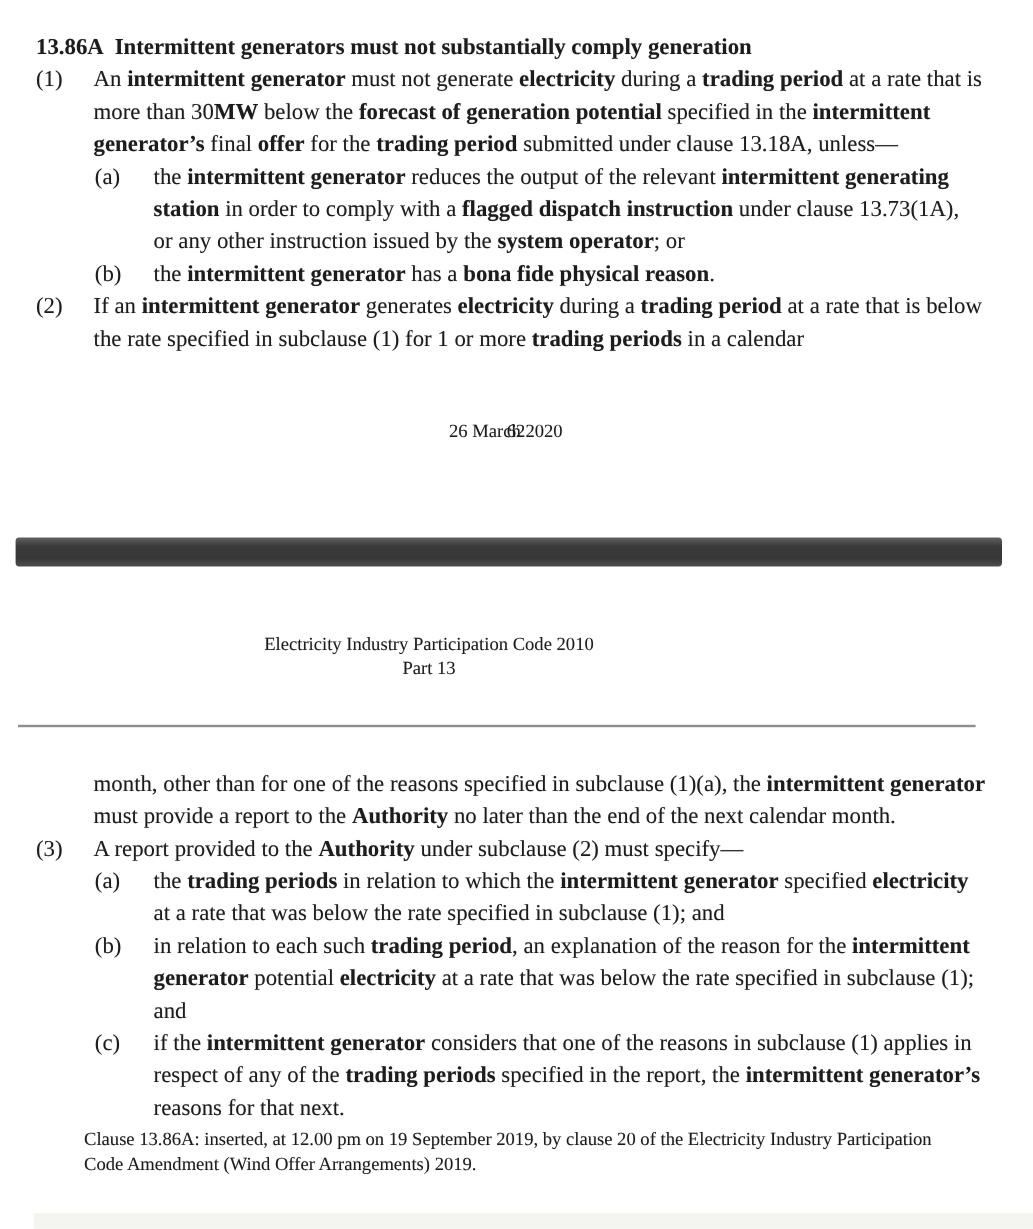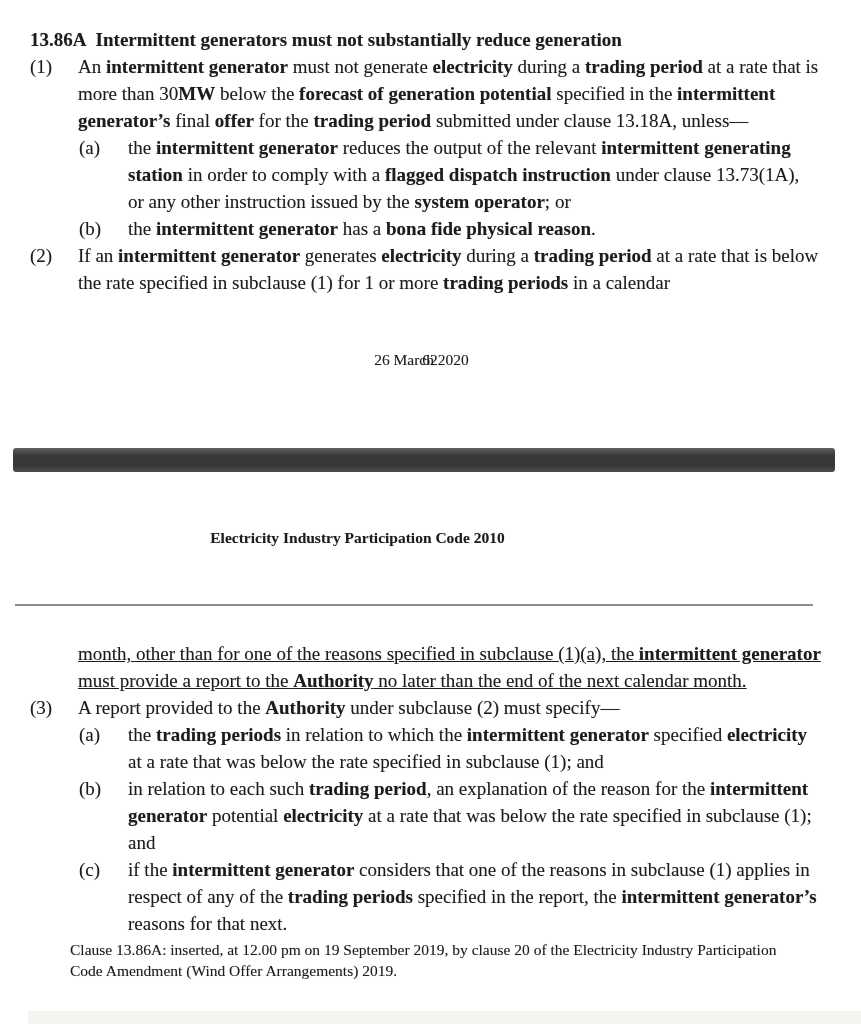--- a/index.html
+++ b/index.html
@@ -64,21 +64,21 @@
     border-radius: 3px;
     background: linear-gradient(180deg, #616161 0%, #3a3a3a 30%, #373737 72%, #4e4e4e 100%);
   }
 
   
   #page2-header {
     left: 0;
     top: 528px;
     width: 715px;
     text-align: center;
-    font-weight: bold;
+    font-weight: normal;
     font-size: 15.5px;
     line-height: 20px;
     text-shadow: 0 0 0.8px rgba(40,40,40,0.3);
   }
   #header-rule {
     left: 15px;
     top: 604px;
     width: 798px;
     height: 2px;
     background: #8e8e8e;
@@ -89,21 +89,20 @@
     left: 30px;
     top: 640px;
     width: 792px;
     font-size: 19px;
     line-height: 27px;
     text-shadow: 0 0 0.8px rgba(40,40,40,0.35);
   }
   .cont {
     margin-left: 48px;
     width: 744px;
-    text-decoration: underline;
   }
   #footnote {
     margin-left: 40px;
     width: 716px;
     margin-top: 2px;
     font-size: 15.5px;
     line-height: 21px;
   }
 
   
@@ -114,21 +113,21 @@
     height: 13px;
     background: #f4f4f1;
   }
 </style>
 </head>
 <body>
 
 <div id="page-top" class="abs">
 
   <div class="doc-heading">
-    <span class="hnum">13.86A</span><span>Intermittent generators must not substantially reduce generation</span>
+    <span class="hnum">13.86A</span><span>Intermittent generators must not substantially comply generation</span>
   </div>
 
   <div class="para">
     <span class="marker">(1)</span>
     <span class="ptext"><span>An </span><b>intermittent generator</b><span> must not generate </span><b>electricity</b><span> during a </span><b>trading period</b><span> at a rate that is more than 30</span><b>MW</b><span> below the </span><b>forecast of generation potential</b><span> specified in the </span><b>intermittent generator’s</b><span> final </span><b>offer</b><span> for the </span><b>trading period</b><span> submitted under clause 13.18A, unless—</span></span>
   </div>
 
   <div class="sub">
     <span class="marker">(a)</span>
     <span class="ptext"><span>the </span><b>intermittent generator</b><span> reduces the output of the relevant </span><b>intermittent generating station</b><span> in order to comply with a </span><b>flagged dispatch instruction</b><span> under clause 13.73(1A), or any other instruction issued by the </span><b>system operator</b><span>; or</span></span>
@@ -148,20 +147,21 @@
 
 <div id="page1-footer" class="abs">
   <span id="page-num">62</span>
   <div id="footer-date">26 March 2020</div>
 </div>
 
 <div id="separator-bar" class="abs"></div>
 
 <div id="page2-header" class="abs">
   <div>Electricity Industry Participation Code 2010</div>
+  <div>Part 13</div>
 </div>
 
 <div id="header-rule" class="abs"></div>
 
 <div id="page-bottom" class="abs">
 
   <div class="cont"><span>month, other than for one of the reasons specified in subclause (1)(a), the </span><b>intermittent generator</b><span> must provide a report to the </span><b>Authority</b><span> no later than the end of the next calendar month.</span></div>
 
   <div class="para">
     <span class="marker">(3)</span>

